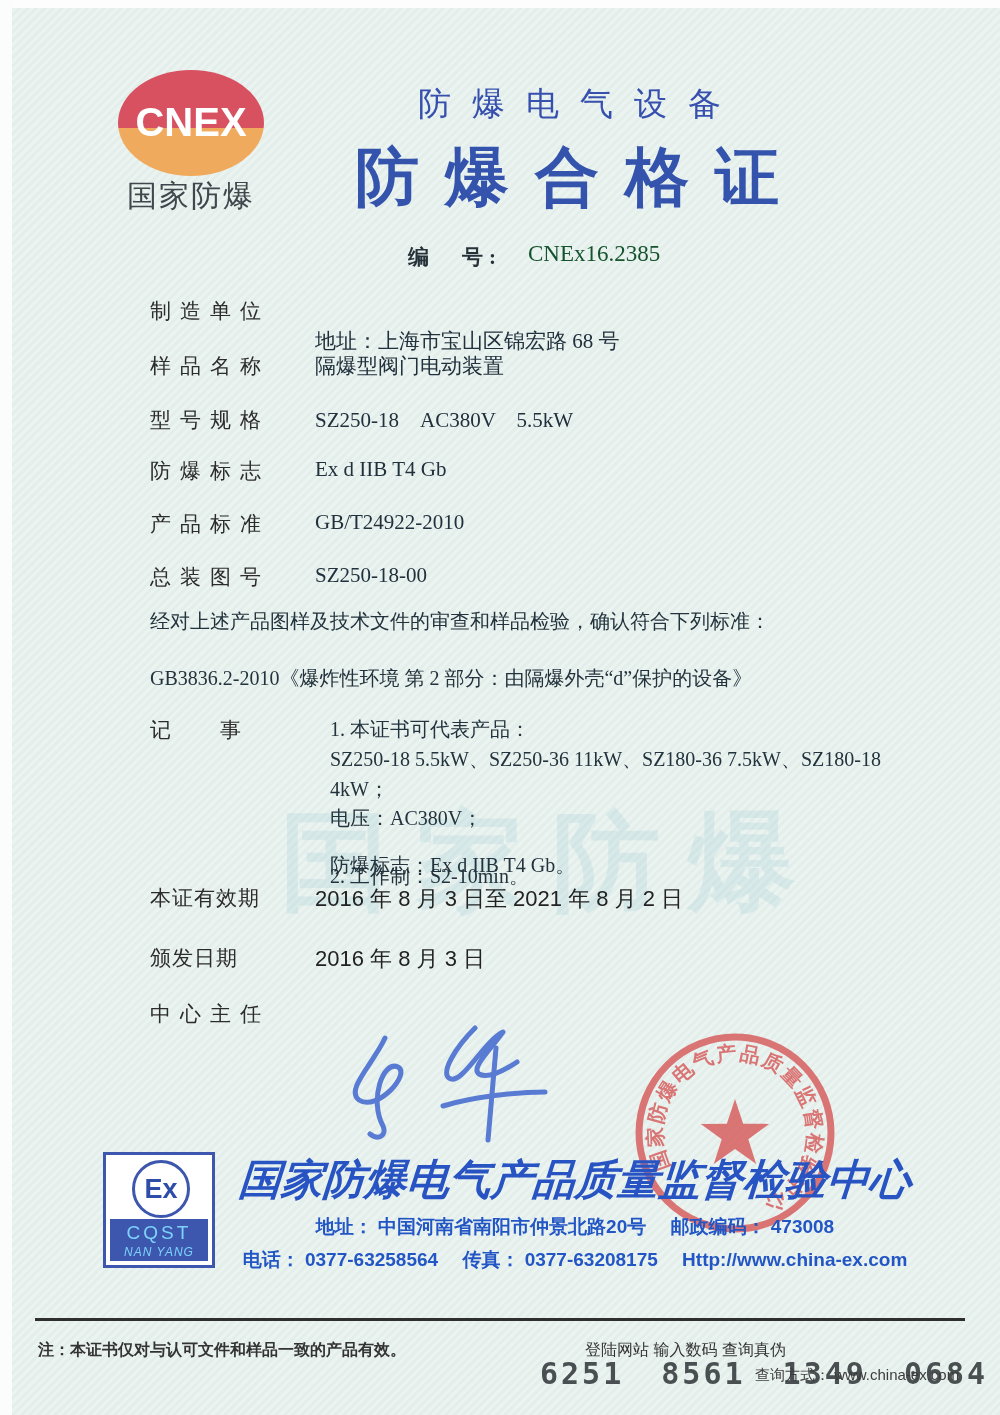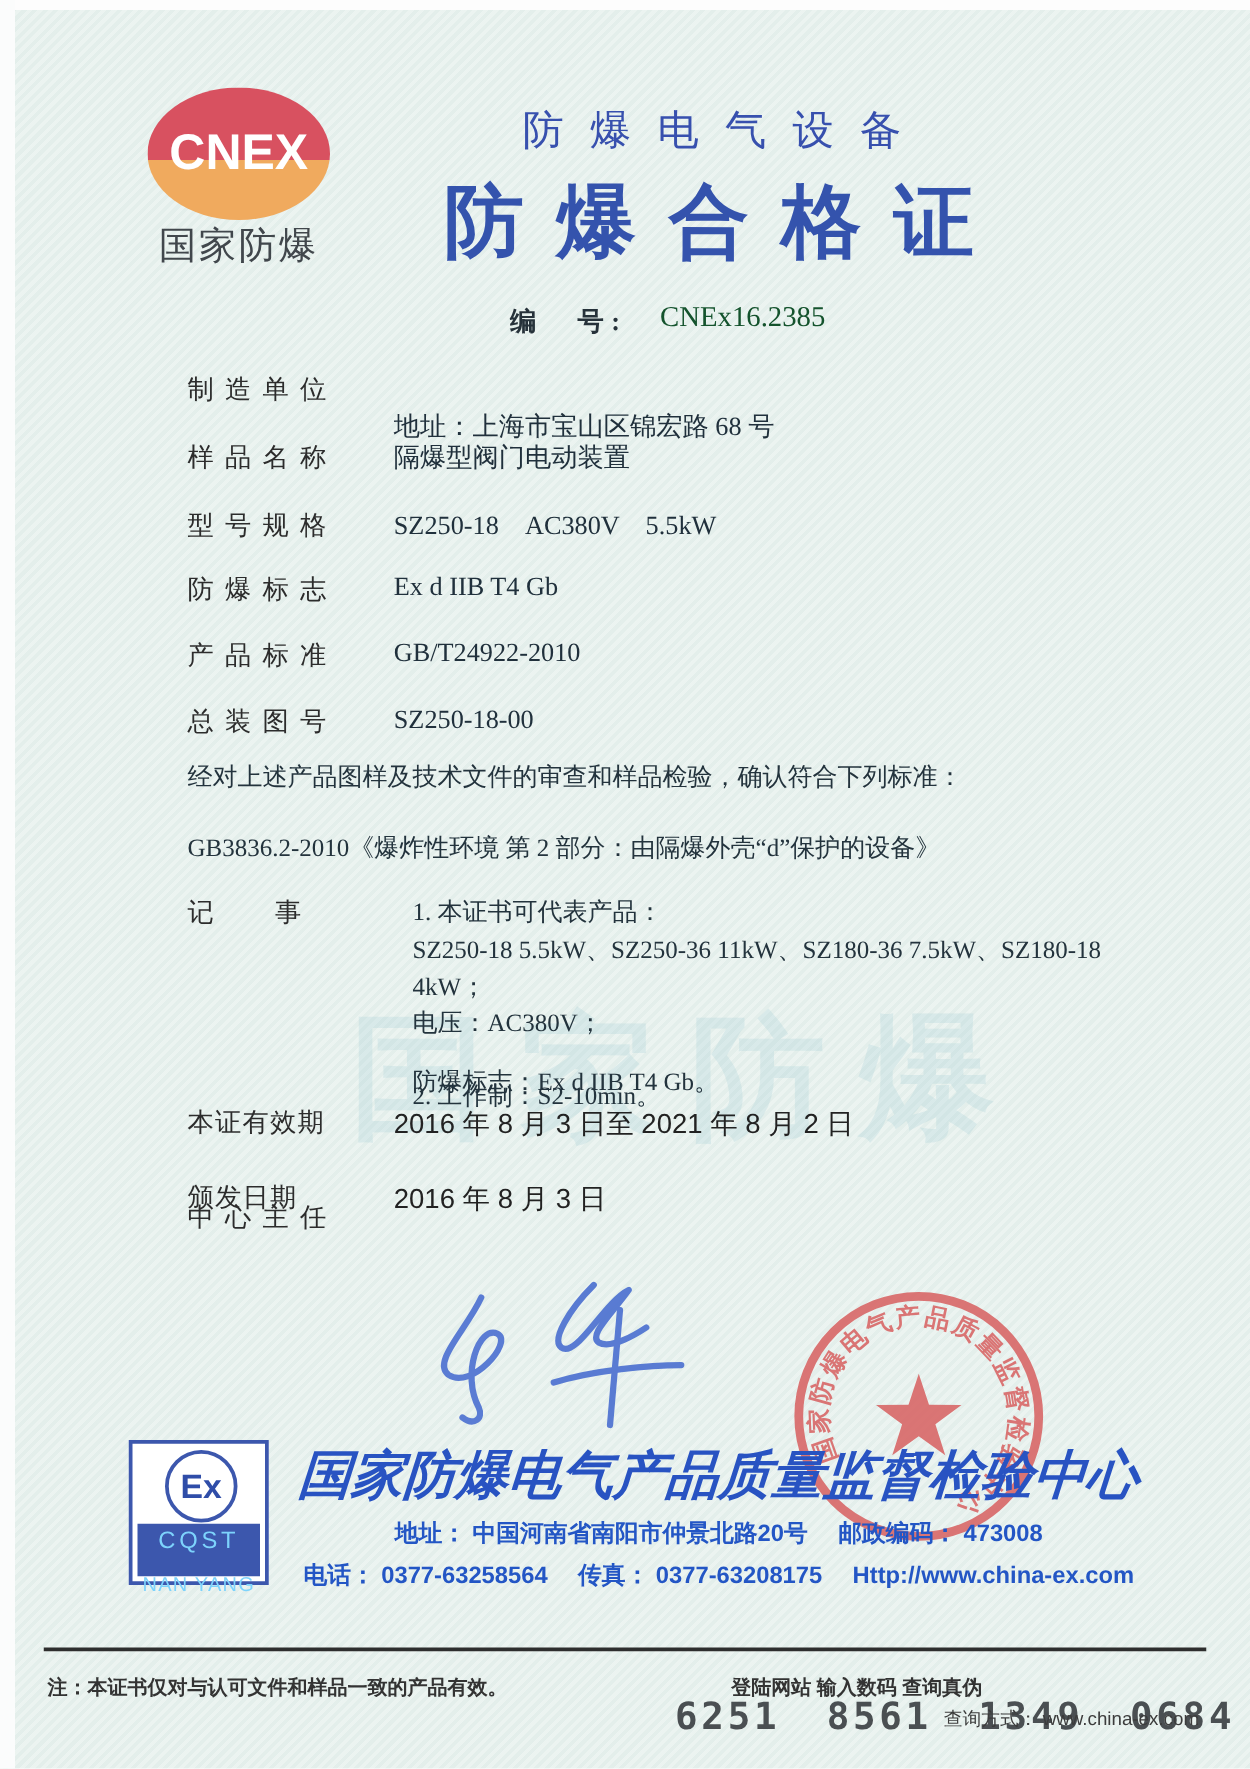--- a/index.html
+++ b/index.html
@@ -44,29 +44,29 @@
              font-weight:bold;white-space:nowrap;}
 
   
   .cqst-box{left:103px;top:1152px;width:112px;height:116px;border:3px solid #3c57ad;background:#ffffff;
             box-sizing:border-box;}
   .cqst-circle{position:absolute;left:26px;top:5px;width:52px;height:52px;border:3px solid #3c57ad;
                border-radius:50%;text-align:center;line-height:52px;font-size:27px;font-weight:bold;color:#2f4da8;}
   .cqst-bottom{position:absolute;left:4px;right:4px;top:64px;bottom:4px;background:#3c57ad;color:#7dd3fc;
                text-align:center;}
   .cqst-l1{font-size:19px;letter-spacing:3px;margin-top:3px;}
-  .cqst-l2{font-size:16px;letter-spacing:1px;margin-top:16px;}
+  .cqst-l2{font-size:12px;letter-spacing:1px;margin-top:1px;font-style:italic;}
   .ftr-org{left:225px;top:1152px;width:700px;text-align:center;font-size:42px;font-weight:bold;
            font-style:italic;color:#2853c2;white-space:nowrap;transform:skewX(-4deg);}
   .ftr-addr{left:225px;top:1214px;width:700px;text-align:center;font-size:19px;font-weight:bold;color:#2356c5;white-space:nowrap;}
   .ftr-contact{left:205px;top:1247px;width:740px;text-align:center;font-size:19px;font-weight:bold;color:#2356c5;white-space:nowrap;}
 
   .divider{left:35px;top:1318px;width:930px;height:3px;background:#2e2e2e;}
   .note{left:38px;top:1340px;font-size:16px;font-weight:600;color:#333333;white-space:nowrap;}
-  .hint{left:585px;top:1340px;font-size:16px;font-weight:700;color:#333333;white-space:nowrap;}
+  .hint{left:585px;top:1340px;font-size:16px;font-weight:400;color:#333333;white-space:nowrap;}
   .code{left:540px;top:1356px;font-size:30px;font-weight:bold;color:#4a4f52;letter-spacing:3px;word-spacing:16px;
         font-family:"DejaVu Sans Mono",monospace;white-space:nowrap;}
   .query{left:755px;top:1366px;font-size:15px;color:#3c3c3c;white-space:nowrap;}
 
   .stamp-svg{left:628px;top:1026px;opacity:.82;}
   .sig-svg{left:325px;top:1020px;}
 </style>
 </head>
 <body>
 
@@ -118,21 +118,21 @@
   <div class="abs rm-line" style="top:805px">电压：AC380V；</div>
   <div class="abs rm-line" style="top:852px">防爆标志：Ex d IIB T4 Gb。</div>
   <div class="abs rm-line" style="top:863px">2. 工作制：S2-10min。</div>
 
   <div class="abs flabel" style="top:884px;letter-spacing:1px">本证有效期</div>
   <div class="abs fvalue" style="top:884px;font-family:'Liberation Sans','DejaVu Sans',sans-serif;font-size:22px;color:#222">2016 年 8 月 3 日至 2021 年 8 月 2 日</div>
 
   <div class="abs flabel" style="top:944px;letter-spacing:1px">颁发日期</div>
   <div class="abs fvalue" style="top:944px;font-family:'Liberation Sans','DejaVu Sans',sans-serif;font-size:22px;color:#222">2016 年 8 月 3 日</div>
 
-  <div class="abs flabel" style="top:960px">中心主任</div>
+  <div class="abs flabel" style="top:1000px">中心主任</div>
 
   <svg class="abs sig-svg" width="240" height="130" viewBox="0 0 240 130">
     <g fill="none" stroke="#4a6fd0" stroke-width="5" stroke-linecap="round" stroke-linejoin="round" opacity="0.9">
       <path d="M60 18 C48 44 20 70 34 80 C52 92 86 54 73 47 C58 40 44 80 58 106 C62 115 54 121 45 114"></path>
       <path d="M150 8 C130 28 116 52 124 58 C136 67 158 22 178 12 C162 34 146 48 154 54 C164 60 186 46 192 42"></path>
       <path d="M118 86 C150 76 196 72 220 72"></path>
       <path d="M171 28 C169 54 165 94 163 120"></path>
     </g>
   </svg>
 

